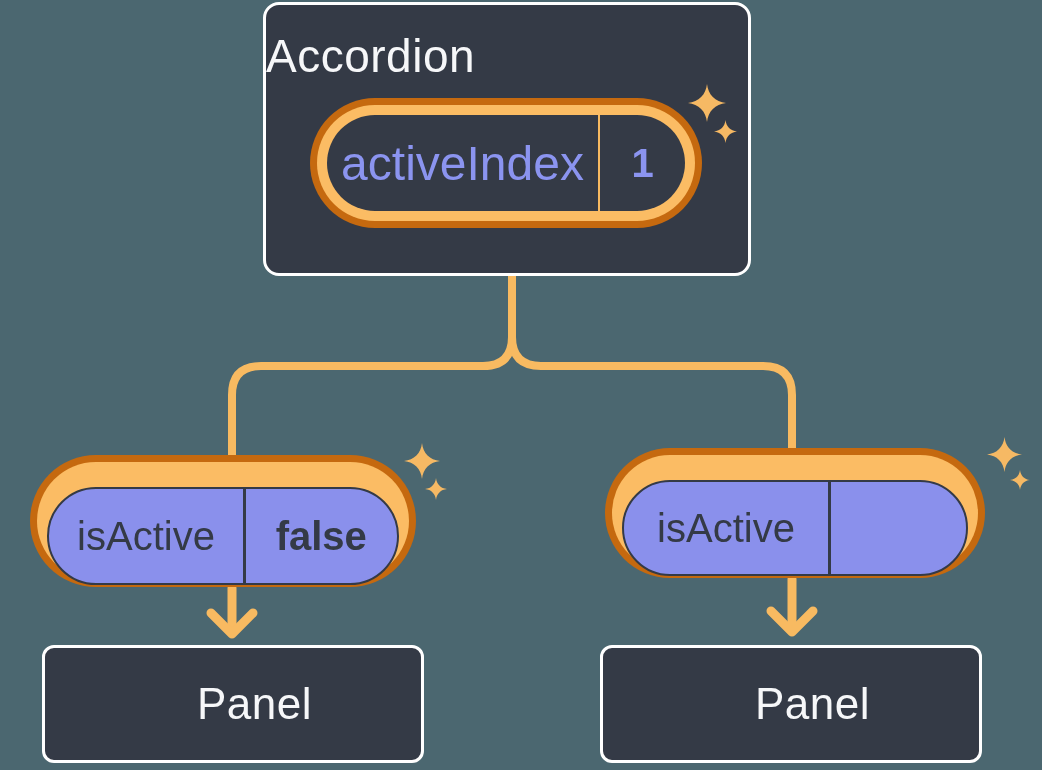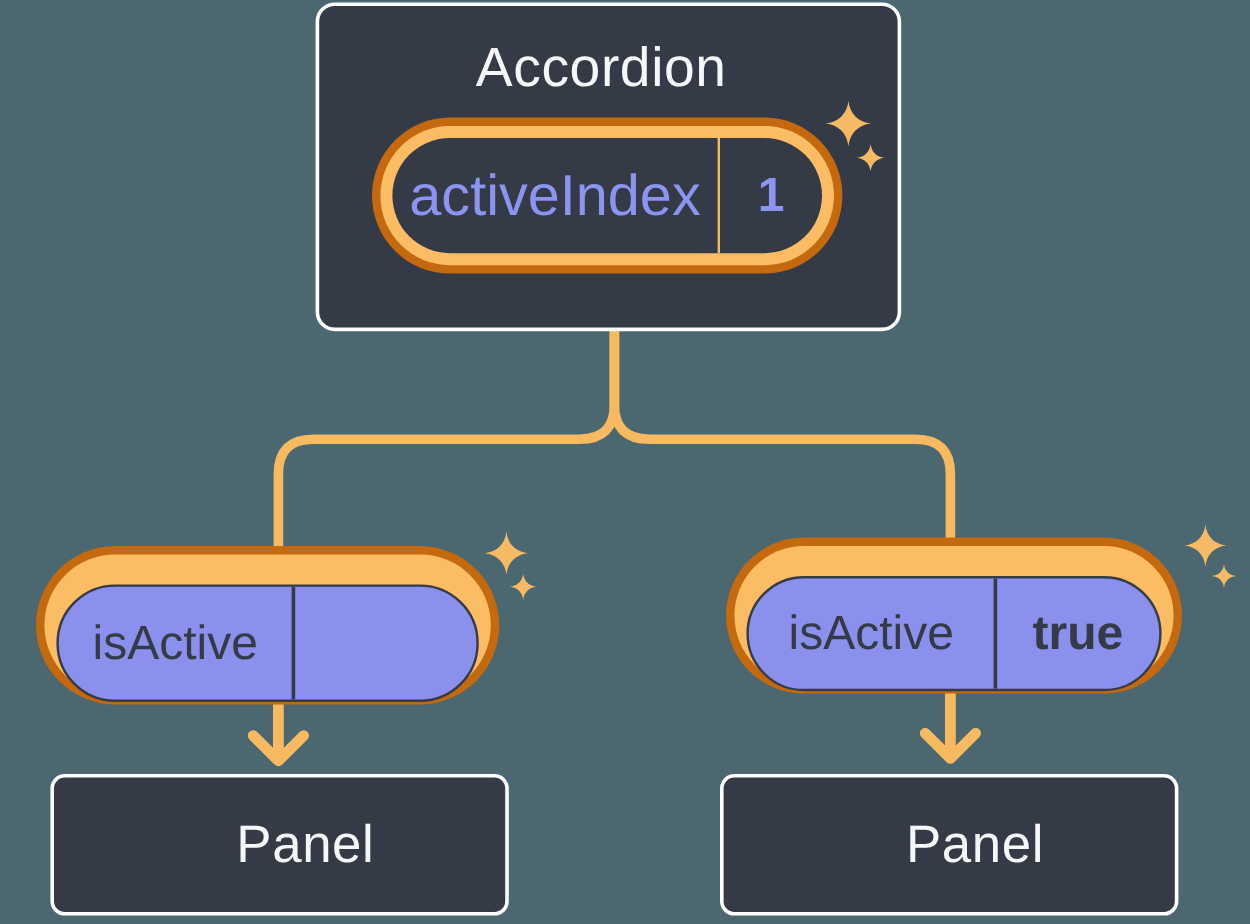--- a/index.html
+++ b/index.html
@@ -31,21 +31,21 @@
     position:absolute;
     background: var(--node-dark);
     border: 3px solid var(--node-border);
     color: var(--text-light);
     box-sizing: border-box;
     z-index: 2;
   }
   .accordion-card { left:263px; top:2px; width:488px; height:274px; border-radius:16px; }
   .card-title {
     position:absolute; top:24px; left:0; right:12px;
-    text-align:center; font-size:46px; font-weight:500; letter-spacing:0.5px;
+    font-size:46px; font-weight:500; letter-spacing:0.5px;
   }
 
   .pill-outer {
     background: var(--ring-dark-orange);
     border-radius:999px; padding:7px; box-sizing:border-box;
   }
   .pill-mid {
     width:100%; height:100%;
     background: var(--ring-light-orange);
     border-radius:999px; padding:10px; box-sizing:border-box;
@@ -140,40 +140,40 @@
     <svg width="23" height="23" viewBox="0 0 24 24">
         <path d="M12 0C12.7 6.8 17.2 11.3 24 12C17.2 12.7 12.7 17.2 12 24C11.3 17.2 6.8 12.7 0 12C6.8 11.3 11.3 6.8 12 0Z"></path>
       </svg>
   </div>
 
   <div class="pill-outer prop-pill prop-pill-left">
     <div class="pill-mid">
       <div class="prop-core">
         <div class="prop-name">isActive</div>
         <div class="prop-divider"></div>
+        <div class="prop-value">false</div>
       </div>
     </div>
   </div>
   <div class="sparkle" style="left:404px; top:443px; width:36px; height:36px;">
     <svg width="36" height="36" viewBox="0 0 24 24">
         <path d="M12 0C12.7 6.8 17.2 11.3 24 12C17.2 12.7 12.7 17.2 12 24C11.3 17.2 6.8 12.7 0 12C6.8 11.3 11.3 6.8 12 0Z"></path>
       </svg>
   </div>
   <div class="sparkle" style="left:425px; top:478px; width:22px; height:22px;">
     <svg width="22" height="22" viewBox="0 0 24 24">
         <path d="M12 0C12.7 6.8 17.2 11.3 24 12C17.2 12.7 12.7 17.2 12 24C11.3 17.2 6.8 12.7 0 12C6.8 11.3 11.3 6.8 12 0Z"></path>
       </svg>
   </div>
 
   <div class="pill-outer prop-pill prop-pill-right">
     <div class="pill-mid">
       <div class="prop-core">
         <div class="prop-name">isActive</div>
         <div class="prop-divider"></div>
-        <div class="prop-value">true</div>
       </div>
     </div>
   </div>
   <div class="sparkle" style="left:987px; top:437px; width:35px; height:35px;">
     <svg width="35" height="35" viewBox="0 0 24 24">
         <path d="M12 0C12.7 6.8 17.2 11.3 24 12C17.2 12.7 12.7 17.2 12 24C11.3 17.2 6.8 12.7 0 12C6.8 11.3 11.3 6.8 12 0Z"></path>
       </svg>
   </div>
   <div class="sparkle" style="left:1010px; top:470px; width:20px; height:20px;">
     <svg width="20" height="20" viewBox="0 0 24 24">

